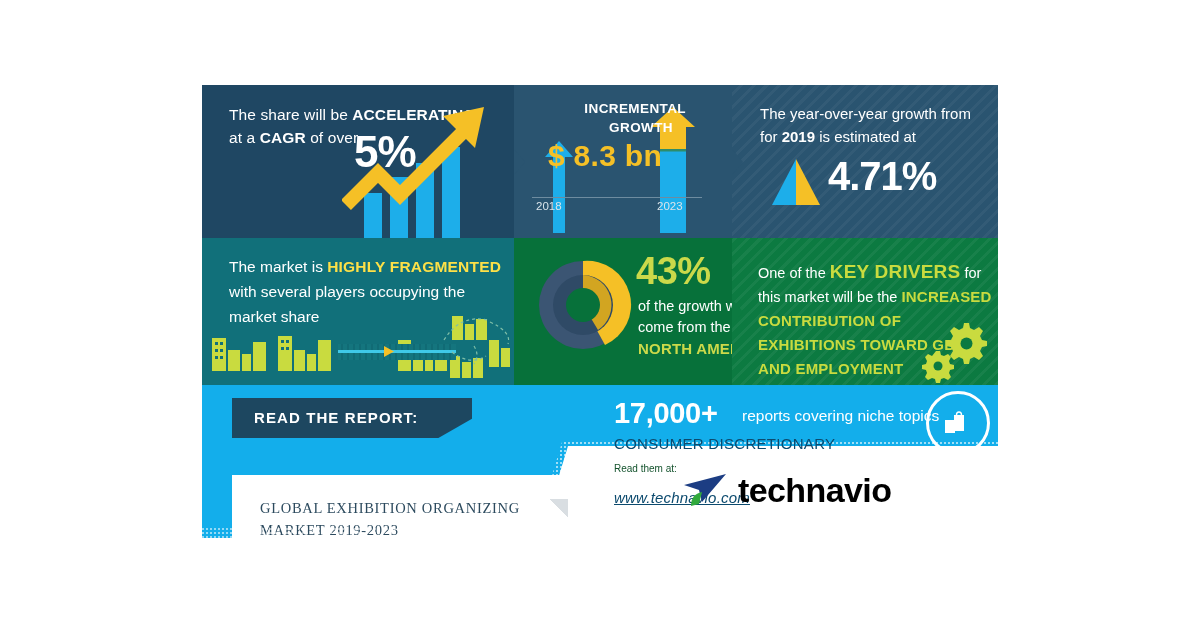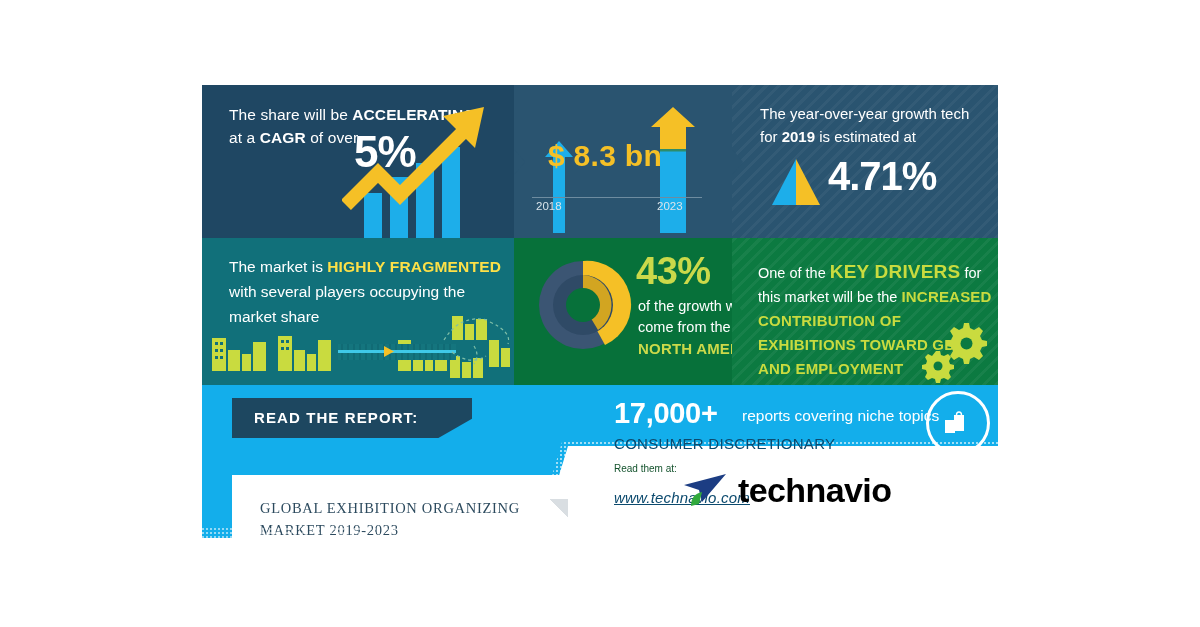--- a/index.html
+++ b/index.html
@@ -240,28 +240,32 @@
       <svg class="incr-chart" viewBox="0 0 198 128">
         <path d="M27 128 L27 52 L19 52 L33 36 L47 52 L39 52 L39 128 Z" fill="#1DAEEA"></path>
         <path d="M140 128 L140 48 L140 48 L140 128 Z" fill="#1DAEEA"></path>
         <path d="M134 128 L134 46 L160 46 L160 128 Z" fill="#1DAEEA"></path>
         <path d="M134 46 L134 22 L125 22 L147 2 L169 22 L160 22 L160 46 Z" fill="#F5C026"></path>
         <rect x="134" y="44" width="26" height="2.5" fill="#2E8C6A"></rect>
       </svg>
       <div class="axis-line"></div>
       <div class="yr yr-2018">2018</div>
       <div class="yr yr-2023">2023</div>
+      <div class="incr-title">
+        <span>INCREMENTAL</span><br>
+        <span>GROWTH</span><span class="incr-caret"></span>
+      </div>
       <div class="incr-val">$ 8.3 bn</div>
     </div>
 
     <div class="p-yoy">
       <div class="stripes-navy"></div>
       <div class="notch-left"></div>
       <div class="yoy-text">
-        <span>The year-over-year growth tech</span><br>
+        <span>The year-over-year growth from</span><br>
         <span>for </span><b>2019</b><span> is estimated at</span>
       </div>
       <svg class="yoy-tri" viewBox="0 0 52 46">
         <path d="M26 0 L2 46 L26 46 Z" fill="#1DAEEA"></path>
         <path d="M26 0 L50 46 L26 46 Z" fill="#F5C026"></path>
       </svg>
       <div class="yoy-val">4.71%</div>
     </div>
   </div>
 

